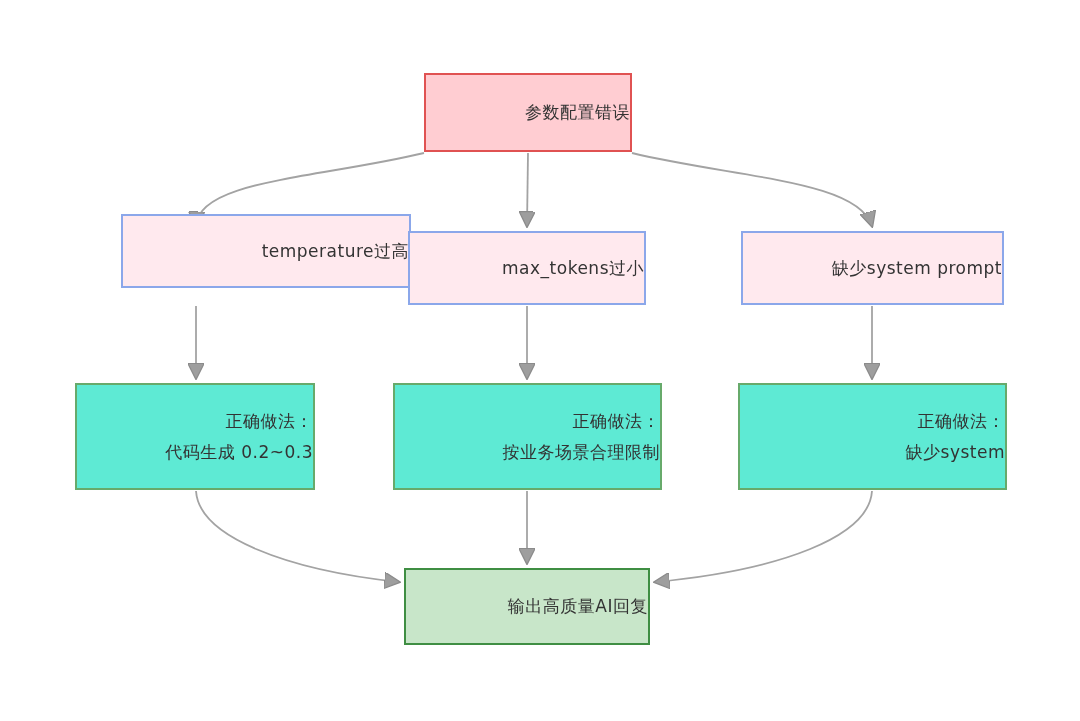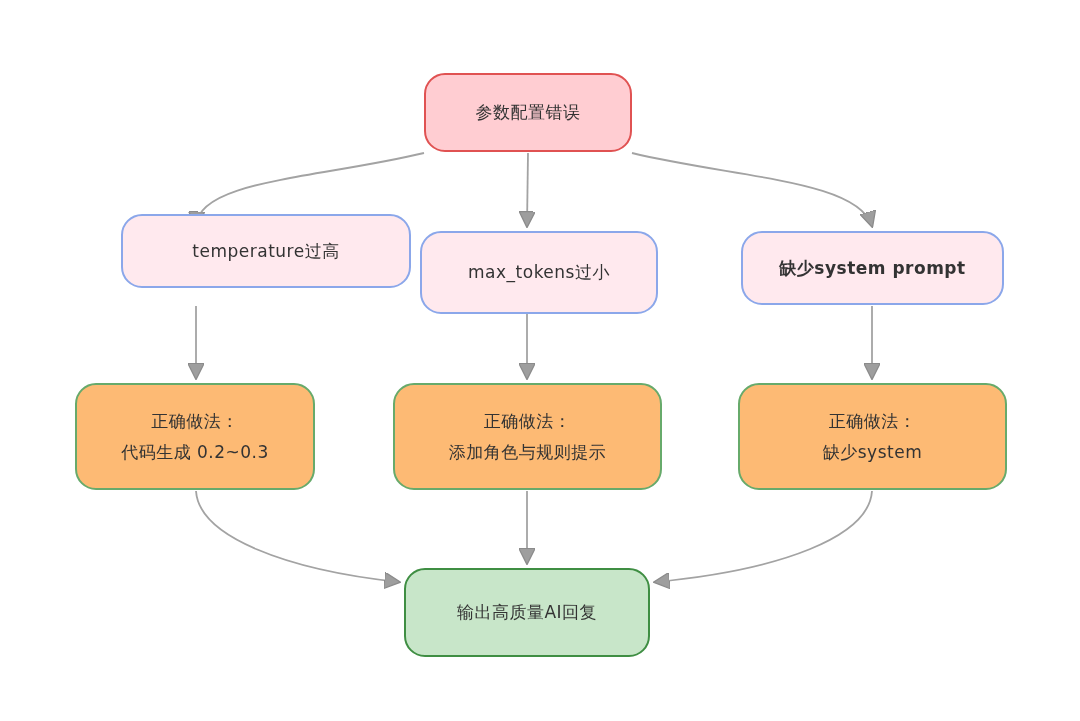--- a/index.html
+++ b/index.html
@@ -25,39 +25,38 @@
   .edges-layer path.edge {
     fill: none;
     stroke: #a3a3a3;
     stroke-width: 1.8;
   }
   .node {
     position: absolute;
     box-sizing: border-box;
     display: flex;
     flex-direction: column;
-    align-items: center;
+    align-items: flex-end;
     justify-content: center;
     text-align: center;
     color: #333333;
     font-size: 17px;
     letter-spacing: 0.5px;
-    border-radius: 21px;
   }
   .node span { display: block; }
   .style-root {
     background: #ffcdd2;
     border: 2px solid #e05252;
   }
   .style-cause {
     background: #ffe9ee;
     border: 2px solid #8ba7ea;
   }
   .style-fix {
-    background: #fdba74;
+    background: #5eead4;
     border: 2px solid #67aa6b;
     line-height: 31px;
   }
   .style-result {
     background: #c8e6c9;
     border: 2px solid #3f8e43;
   }
 </style>
 </head>
 <body>
@@ -82,40 +81,40 @@
   </svg>
 
   <div class="node style-root" style="left:424px; top:73px; width:208px; height:79px;">
     <span>参数配置错误</span>
   </div>
 
   <div class="node style-cause" style="left:76px; top:214px; width:290px; height:74px;margin-left:45px;">
     <span>temperature过高</span>
   </div>
 
-  <div class="node style-cause" style="left:420px; top:231px; width:238px; height:83px;">
+  <div class="node style-cause" style="left:408px; top:231px; width:238px; height:74px;">
     <span>max_tokens过小</span>
   </div>
 
-  <div class="node style-cause" style="left:741px; top:231px; width:263px; height:74px;font-weight:bold;">
+  <div class="node style-cause" style="left:741px; top:231px; width:263px; height:74px;">
     <span>缺少system prompt</span>
   </div>
 
   <div class="node style-fix" style="left:75px; top:383px; width:240px; height:107px;">
     <span>正确做法：</span>
     <span>代码生成 0.2~0.3</span>
   </div>
 
   <div class="node style-fix" style="left:393px; top:383px; width:269px; height:107px;">
     <span>正确做法：</span>
-    <span>添加角色与规则提示</span>
+    <span>按业务场景合理限制</span>
   </div>
 
   <div class="node style-fix" style="left:738px; top:383px; width:269px; height:107px;">
     <span>正确做法：</span>
     <span>缺少system</span>
   </div>
 
-  <div class="node style-result" style="left:404px; top:568px; width:246px; height:89px;">
+  <div class="node style-result" style="left:404px; top:568px; width:246px; height:77px;">
     <span>输出高质量AI回复</span>
   </div>
 
 </div>
 
 </body></html>

